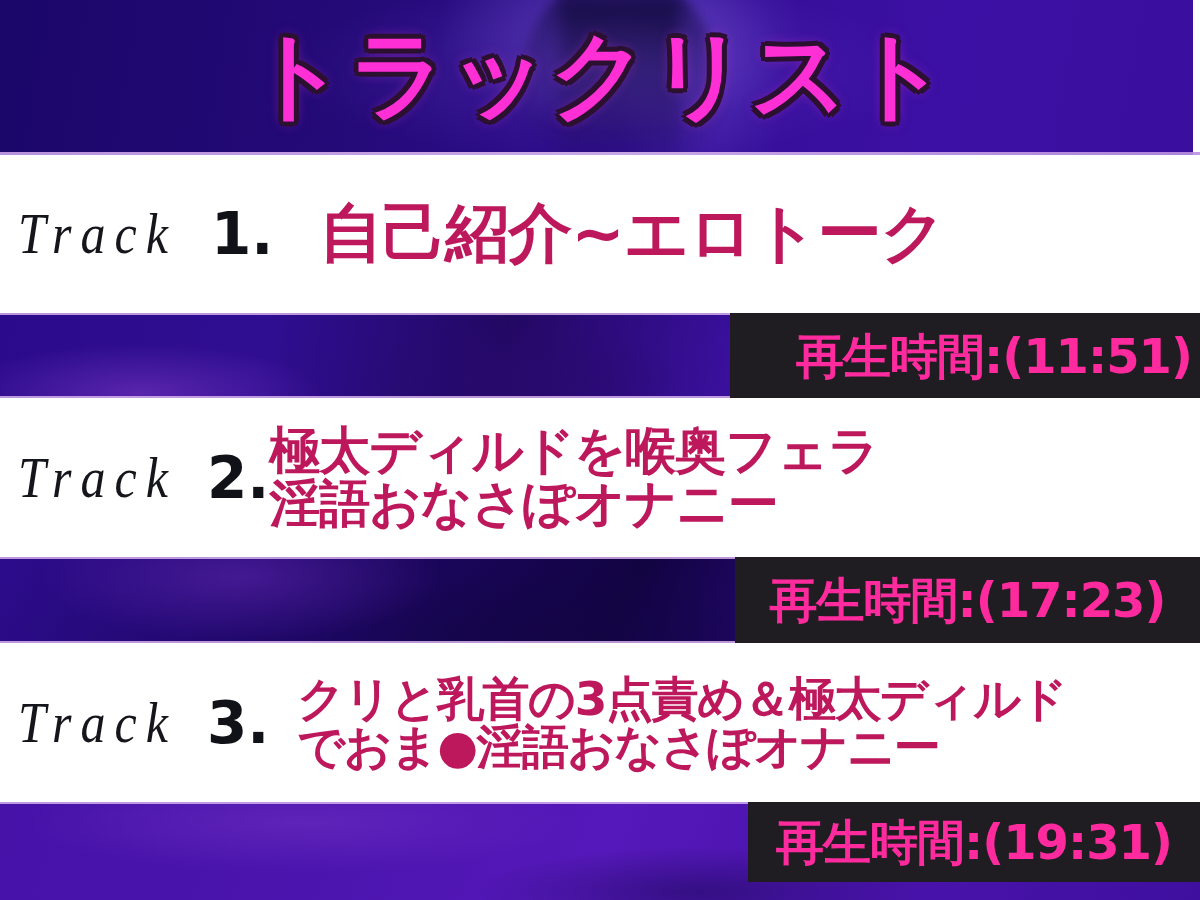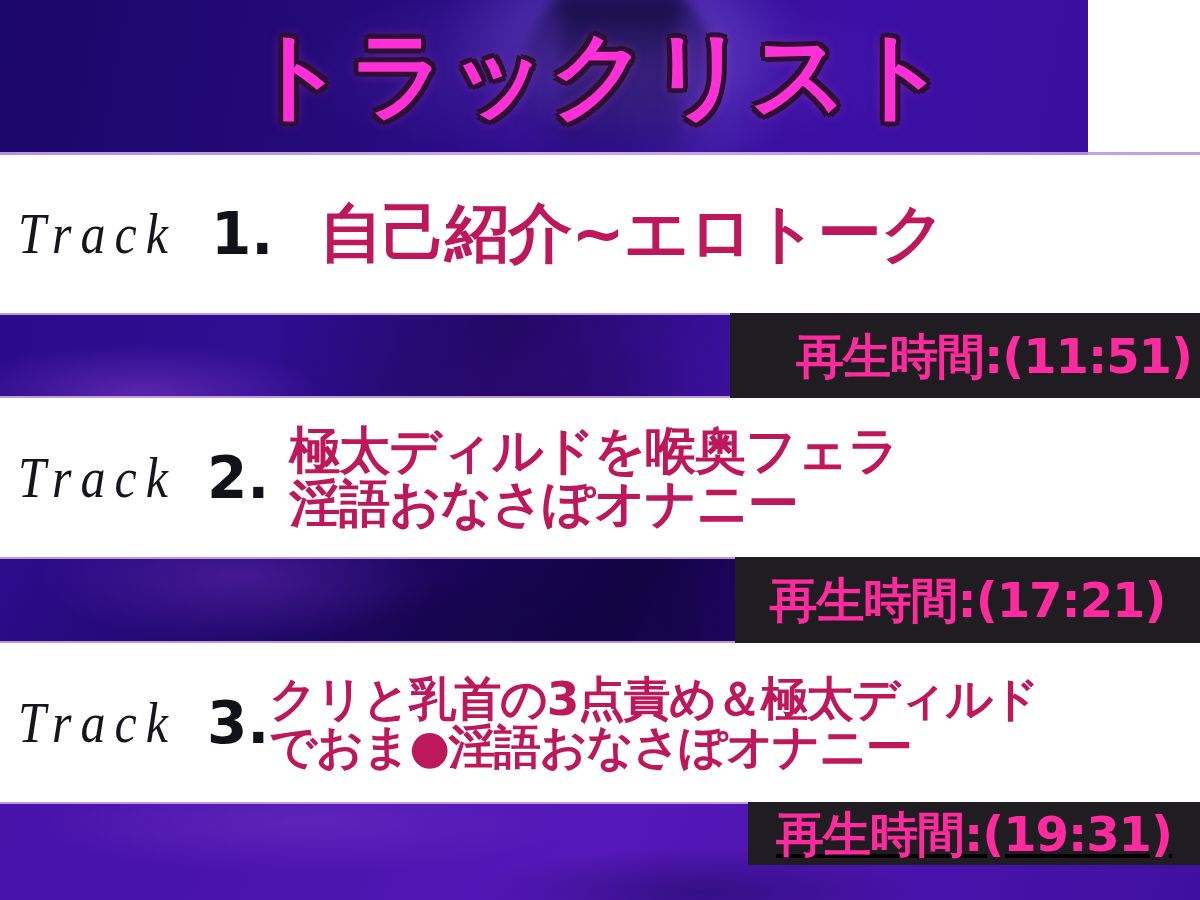--- a/index.html
+++ b/index.html
@@ -19,21 +19,21 @@
     position: relative;
     width: 1200px;
     height: 900px;
     background: #ffffff;
   }
 
   
   .header {
     position: absolute;
     left: 0; top: 0;
-    width: 1088px; height: 155px;
+    width: 1193px; height: 155px;
     overflow: hidden;
     background:
       radial-gradient(ellipse 260px 150px at 620px 30px, rgba(120,95,210,0.55) 0%, rgba(60,20,150,0.0) 70%),
       radial-gradient(ellipse 120px 170px at 700px 90px, rgba(90,60,190,0.45) 0%, rgba(40,10,120,0.0) 72%),
       linear-gradient(100deg, #1b0669 0%, #240a78 30%, #340e96 58%, #3c10a4 78%, #3a0f9e 100%);
   }
   
   .header .hair {
     position: absolute;
     left: 520px; top: -30px;
@@ -122,27 +122,27 @@
   
   #row-1 { top: 155px; height: 158px; }
   #row-1 .track-label { margin-left: 18px; font-size: 50px; }
   #row-1 .track-num   { margin-left: 34px; font-size: 58px; }
   #row-1 .track-title { margin-left: 46px; font-size: 64px; letter-spacing: -1px; }
 
   
   #row-2 { top: 398px; height: 159px; }
   #row-2 .track-label { margin-left: 18px; font-size: 50px; }
   #row-2 .track-num   { margin-left: 30px; font-size: 58px; }
-  #row-2 .track-title { margin-left: 20px; font-size: 51px; letter-spacing: -1px; }
+  #row-2 .track-title { font-size: 51px; letter-spacing: -1px; }
 
   
   #row-3 { top: 643px; height: 159px; }
   #row-3 .track-label { margin-left: 18px; font-size: 50px; }
   #row-3 .track-num   { margin-left: 30px; font-size: 58px; }
-  #row-3 .track-title { margin-left: 0; font-size: 47px; letter-spacing: -1.5px; }
+  #row-3 .track-title { margin-left: 28px; font-size: 47px; letter-spacing: -1.5px; }
 
   
   .band {
     position: absolute;
     left: 0;
     width: 1200px;
     overflow: hidden;
   }
   .band .photo {
     position: absolute;
@@ -191,21 +191,21 @@
     font-family: "DejaVu Sans", sans-serif;
     font-weight: 700;
     font-size: 48px;
     color: #ff2b9e;
     white-space: nowrap;
     letter-spacing: -1px;
     line-height: 1;
   }
   #duration-box-1 { left: 730px; top: 0;   width: 528px; height: 85px; }
   #duration-box-2 { left: 735px; top: 0;   width: 465px; height: 86px; }
-  #duration-box-3 { left: 748px; top: 0;   width: 452px; height: 63px; text-decoration: underline; }
+  #duration-box-3 { left: 748px; top: 0;   width: 452px; height: 80px; }
 </style>
 </head>
 <body>
 
 <div id="page">
 
   <div class="header">
     <div class="hair"></div>
     <div class="hair2"></div>
     <div class="glow"></div>
@@ -237,21 +237,21 @@
       <span class="line">極太ディルドを喉奥フェラ</span>
       <span class="line">淫語おなさぽオナニー</span>
     </span>
   </div>
 
   <div class="band" id="band-2">
     <div class="photo"></div>
     <div class="band-hairline-top"></div>
     <div class="band-hairline-bottom"></div>
     <div class="duration-box" id="duration-box-2">
-      <span class="duration-text">再生時間:(17:21)</span>
+      <span class="duration-text">再生時間:(17:23)</span>
     </div>
   </div>
 
   <div class="track-row" id="row-3">
     <span class="track-label">Track</span>
     <span class="track-num">3.</span>
     <span class="track-title">
       <span class="line">クリと乳首の3点責め＆極太ディルド</span>
       <span class="line">でおま●淫語おなさぽオナニー</span>
     </span>

